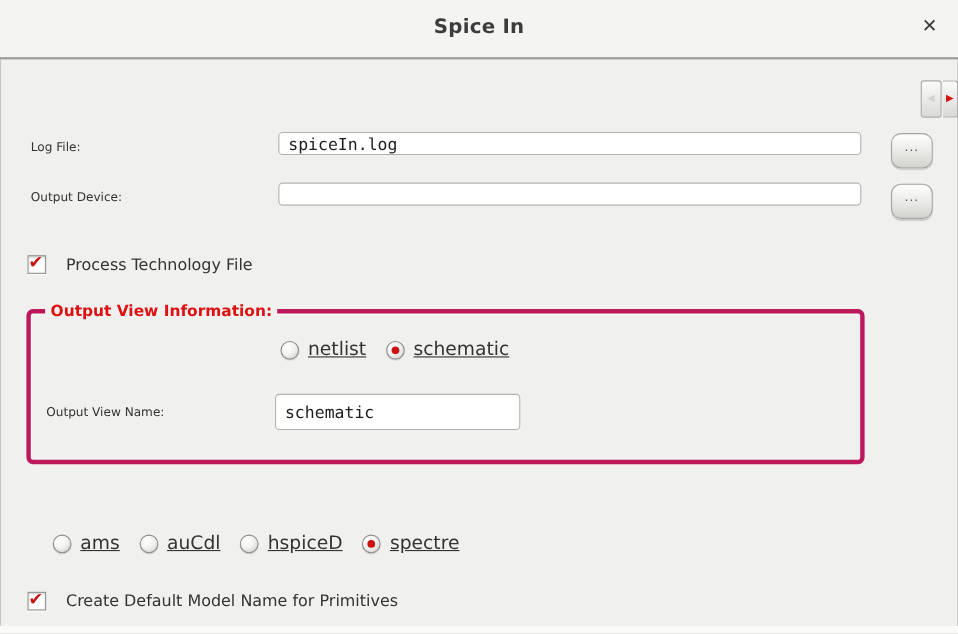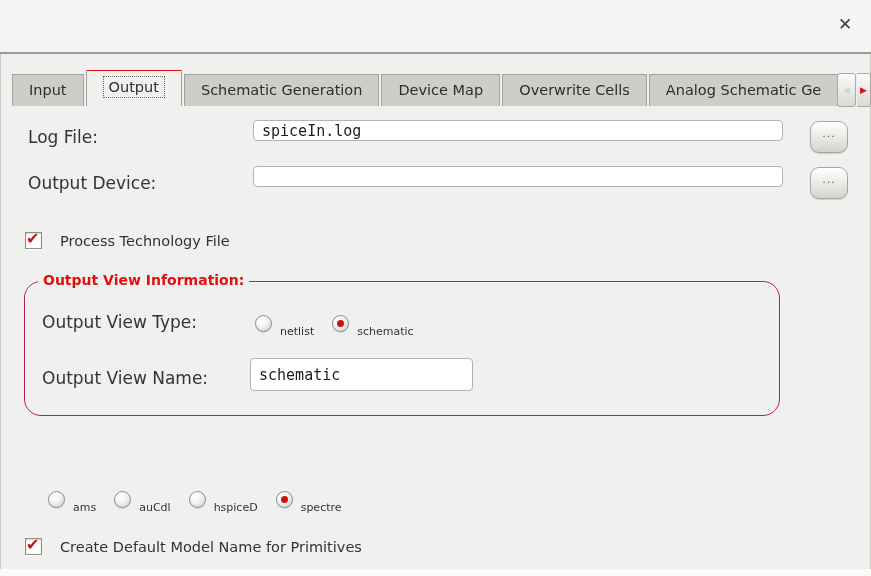--- a/index.html
+++ b/index.html
@@ -52,21 +52,21 @@
   .tab-scroll{right:0;}
   .tsbtn{
     width:17px;height:32px;background:linear-gradient(#fbfbfa,#d9d9d6);
     border:1px solid #aaaaa7;border-radius:3px;margin-left:1px;
     display:flex;align-items:center;justify-content:center;font-size:9px;
   }
   .tsbtn.disabled{color:#d3d3d0;}
   .tsbtn.red{color:var(--accent_red,#dd1111);width:13px;border-left:none;border-radius:0 3px 3px 0;}
 
   
-  .label{position:absolute;color:#333;font-size:17px;}
+  .label{position:absolute;color:#333;font-size:11px;}
   input.textbox{
     position:absolute;height:21px;background:#fff;
     border:1px solid #b2b2af;border-radius:4px;box-sizing:border-box;
     font-family:"DejaVu Sans Mono","Liberation Mono",monospace;
     font-size:15px;color:#1c1c1c;padding:0 8px;outline:none;
   }
   .browse-btn{
     position:absolute;width:36px;height:30px;
     background:linear-gradient(#ffffff,#e6e6e3 60%,#d2d2cf);
     border:1px solid #a5a5a2;border-radius:9px;
@@ -82,73 +82,54 @@
     position:relative;flex:0 0 auto;
   }
   .checkbox .check-glyph{
     position:absolute;left:0px;top:-4px;
     color:var(--check_red,#cc1111);font-size:16px;font-weight:bold;
   }
   .check-row .cb-label{margin-left:18px;font-size:14.5px;color:#333;}
 
   
   .groupbox{
-    position:absolute;border:1px solid #be185d;border-radius:17px;
+    position:absolute;border:4px solid #be185d;border-radius:6px;
     box-shadow:inset 1px 1px 0 rgba(255,255,255,.7);
   }
   .group-title{
     position:absolute;top:-10px;left:13px;background:#f0f0ee;padding:0 5px;
     color:var(--accent_red,#cc1111);font-weight:bold;font-size:14px;
   }
 
   
   .radio-row{position:absolute;display:flex;align-items:center;}
   .radio{
     width:15px;height:15px;border-radius:50%;
     background:radial-gradient(circle at 35% 30%,#ffffff 0%,#f2f2f0 45%,#c9c9c6 100%);
     border:1px solid #8d8d8a;position:relative;flex:0 0 auto;
     box-shadow:0 1px 1px rgba(0,0,0,.12);
   }
   .radio.sel::after{
     content:"";position:absolute;left:4px;top:4px;width:7px;height:7px;
     border-radius:50%;background:var(--check_red,#cc1111);
   }
-  .radio-label{margin:17px 18px 0 8px;font-size:11px;color:#333;}
+  .radio-label{margin:0 18px 0 8px;font-size:17px;color:#333;text-decoration:underline;}
 
   .bottom-strip{position:absolute;left:0;right:0;bottom:0;height:7px;background:#fafaf9;}
 </style>
 </head>
 <body>
 
 <div class="window">
 
   <div class="titlebar">
+    <div class="title">Spice In</div>
     <div class="close-btn">✕</div>
   </div>
 
-  <div class="tabbar">
-    <div class="tab">
-      <span>Input</span>
-    </div>
-    <div class="tab active">
-      <span class="tab-focus">Output</span>
-    </div>
-    <div class="tab">
-      <span>Schematic Generation</span>
-    </div>
-    <div class="tab">
-      <span>Device Map</span>
-    </div>
-    <div class="tab">
-      <span>Overwrite Cells</span>
-    </div>
-    <div class="tab">
-      <span>Analog Schematic Ge</span>
-    </div>
-  </div>
   <div class="tab-scroll">
     <div class="tsbtn disabled">◀</div>
     <div class="tsbtn red">▶</div>
   </div>
 
   <div class="label" style="left:28px;top:127px;">Log File:</div>
   <input class="textbox" style="left: 253px; top: 120px; width: 530px;" value="spiceIn.log">
   <div class="browse-btn" style="left:810px;top:121px;">...</div>
 
   <div class="label" style="left:28px;top:173px;">Output Device:</div>
@@ -158,21 +139,20 @@
   <div class="check-row" style="left:25px;top:232px;">
     <span class="checkbox">
       <span class="check-glyph">✔</span>
     </span>
     <span class="cb-label">Process Technology File</span>
   </div>
 
   <div class="groupbox" style="left:24px;top:281px;width:754px;height:133px;">
     <span class="group-title">Output View Information:</span>
   </div>
-  <div class="label" style="left:42px;top:312px;">Output View Type:</div>
   <div class="radio-row" style="left:255px;top:308px;">
     <span class="radio"></span>
     <span class="radio-label">netlist</span>
     <span class="radio sel"></span>
     <span class="radio-label">schematic</span>
   </div>
   <div class="label" style="left:42px;top:368px;">Output View Name:</div>
   <input class="textbox" style="left: 250px; top: 358px; width: 223px; height: 33px;" value="schematic">
 
   <div class="radio-row" style="left:48px;top:484px;">

